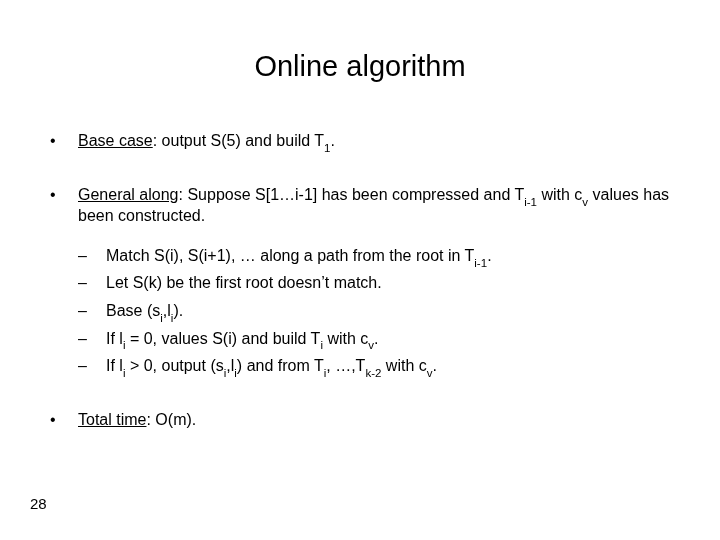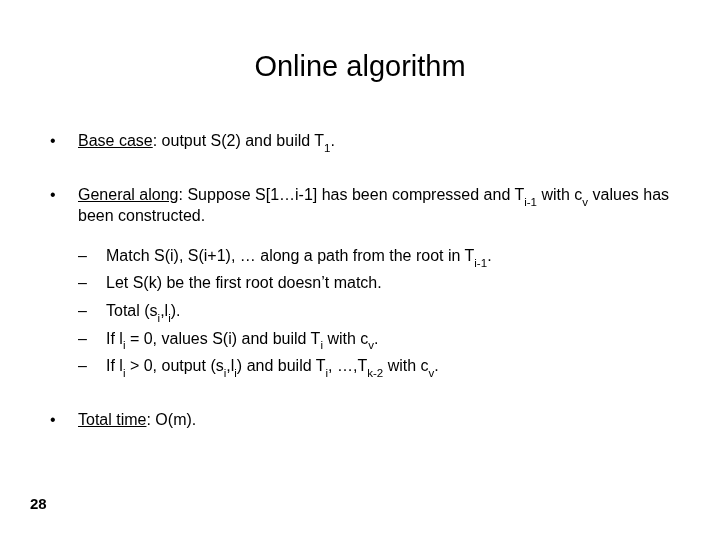--- a/index.html
+++ b/index.html
@@ -64,36 +64,35 @@
     vertical-align: sub;
     line-height: 0;
     position: relative;
     top: 0.15em;
   }
   .page-num {
     position: absolute;
     left: 30px;
     bottom: 28px;
     font-size: 15px;
-    font-weight: bold;
   }
 </style>
 </head>
 <body>
 
 <div class="slide">
 
   <div class="title">Online algorithm</div>
 
   <div class="body">
 
     <div class="line bullet-row">
       <div class="bullet-mark">•</div>
       <div class="bullet-text">
-        <span class="underline">Base case</span><span>: output S(2) and build T</span><span class="sub-num">1</span><span>.</span>
+        <span class="underline">Base case</span><span>: output S(5) and build T</span><span class="sub-num">1</span><span>.</span>
       </div>
     </div>
 
     <div class="gap-lg"></div>
 
     <div class="line bullet-row">
       <div class="bullet-mark">•</div>
       <div class="bullet-text">
         <span class="underline">General along</span><span>: Suppose S[1…i-1] has been compressed and T</span><span class="sub-num">i-1</span><span> with c</span><span class="sub-num">v</span><span> values has been constructed.</span>
       </div>
@@ -111,35 +110,35 @@
     <div class="line sub-row">
       <div class="sub-mark">–</div>
       <div class="bullet-text">
         <span>Let S(k) be the first root doesn’t match.</span>
       </div>
     </div>
 
     <div class="line sub-row">
       <div class="sub-mark">–</div>
       <div class="bullet-text">
-        <span>Total (s</span><span class="sub-num">i</span><span>,l</span><span class="sub-num">i</span><span>).</span>
+        <span>Base (s</span><span class="sub-num">i</span><span>,l</span><span class="sub-num">i</span><span>).</span>
       </div>
     </div>
 
     <div class="line sub-row">
       <div class="sub-mark">–</div>
       <div class="bullet-text">
         <span>If l</span><span class="sub-num">i</span><span> = 0, values S(i) and build T</span><span class="sub-num">i</span><span>  with c</span><span class="sub-num">v</span><span>.</span>
       </div>
     </div>
 
     <div class="line sub-row">
       <div class="sub-mark">–</div>
       <div class="bullet-text">
-        <span>If l</span><span class="sub-num">i</span><span> &gt; 0, output (s</span><span class="sub-num">i</span><span>,l</span><span class="sub-num">i</span><span>) and build T</span><span class="sub-num">i</span><span>, …,T</span><span class="sub-num">k-2</span><span> with c</span><span class="sub-num">v</span><span>.</span>
+        <span>If l</span><span class="sub-num">i</span><span> &gt; 0, output (s</span><span class="sub-num">i</span><span>,l</span><span class="sub-num">i</span><span>) and from T</span><span class="sub-num">i</span><span>, …,T</span><span class="sub-num">k-2</span><span> with c</span><span class="sub-num">v</span><span>.</span>
       </div>
     </div>
 
     <div class="gap-lg"></div>
 
     <div class="line bullet-row">
       <div class="bullet-mark">•</div>
       <div class="bullet-text">
         <span class="underline">Total time</span><span>: O(m).</span>
       </div>

